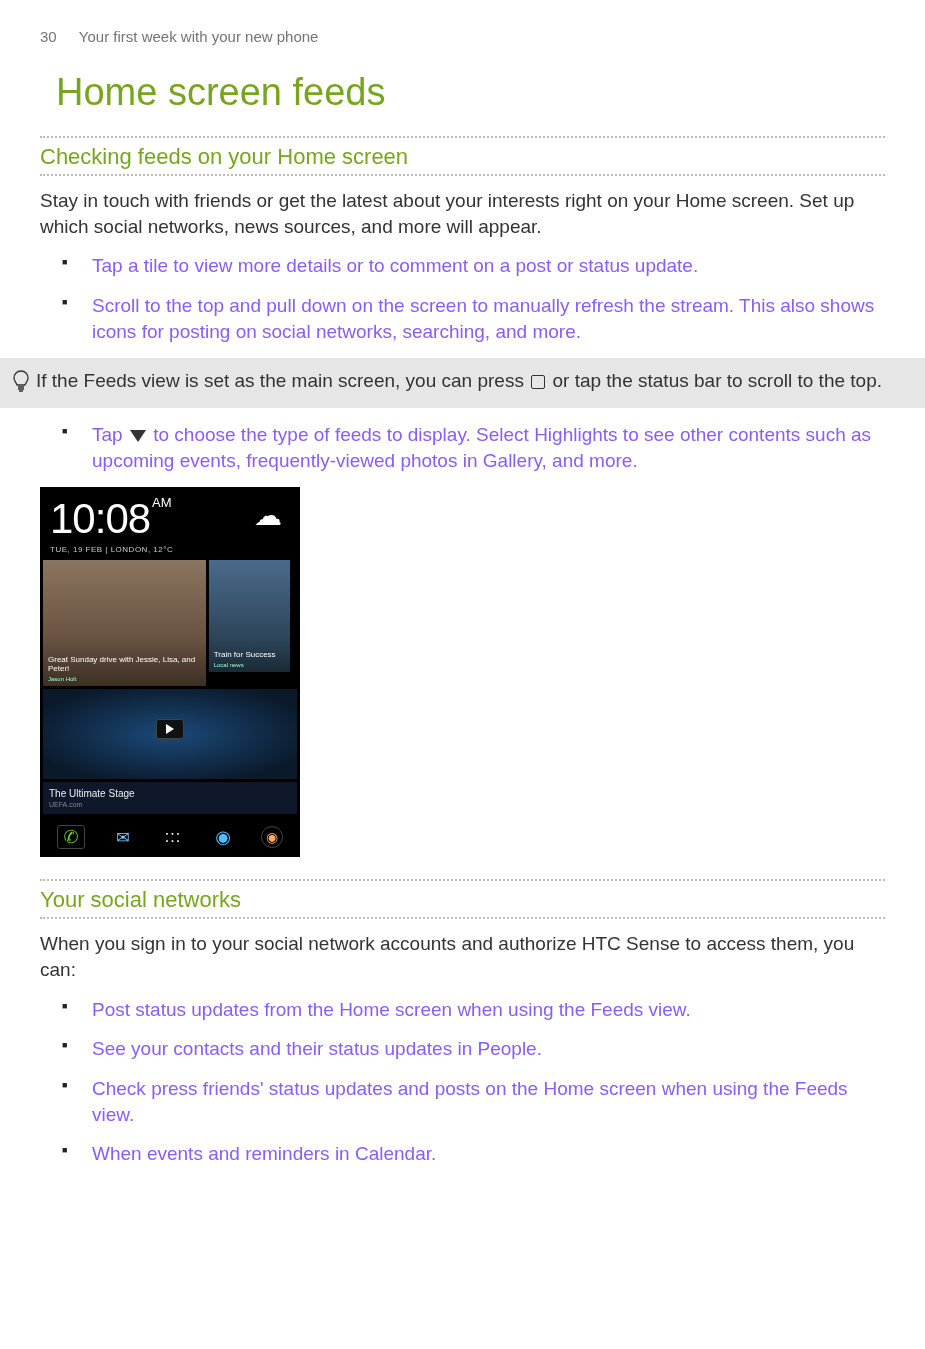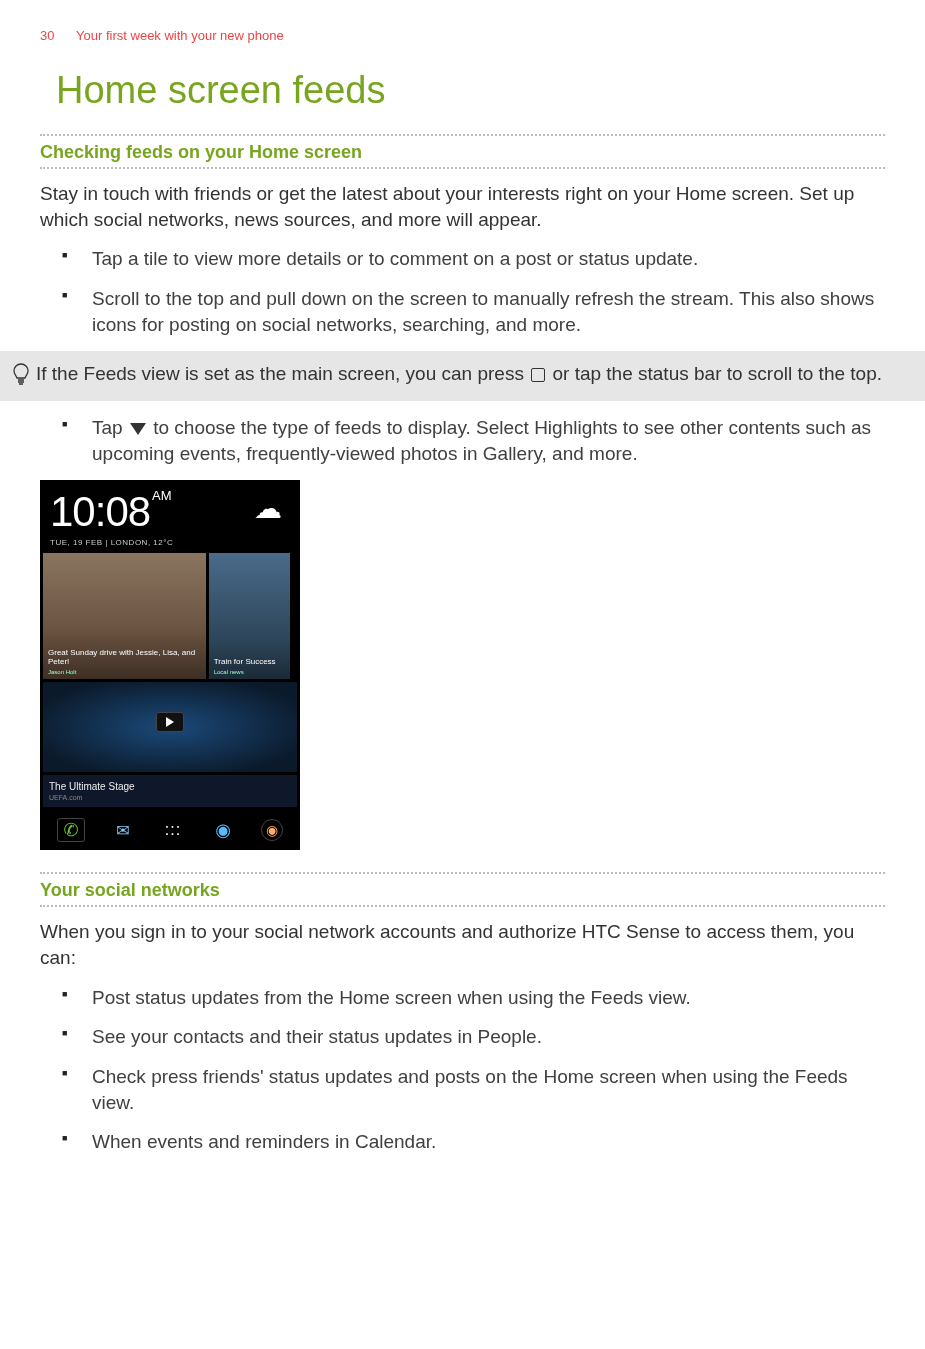--- a/index.html
+++ b/index.html
@@ -7,60 +7,60 @@
       font-family: Arial, Helvetica, sans-serif;
       width: 925px;
       background: #fff;
       color: #333;
       padding: 0;
     }
     .page {
       padding: 28px 40px 0 40px;
     }
     .header-row {
-      font-size: 13px;
-      color: #ef4444;
+      font-size: 15px;
+      color: #737373;
       margin-bottom: 26px;
     }
     .page-num { display: inline-block; margin-right: 18px; }
     .header-title { display: inline-block; }
     h1.main-title {
       color: #77a51f;
       font-size: 38px;
       font-weight: 400;
       margin-bottom: 22px;
       margin-left: 16px;
     }
     .dotted-rule {
       border: none;
       border-top: 2px dotted #bbb;
       margin: 0;
     }
     h2.section-title {
       color: #77a51f;
-      font-size: 18px;
-      font-weight: 700;
+      font-size: 22px;
+      font-weight: 400;
       padding: 6px 0 4px 0;
     }
     p.body-text {
       font-size: 19px;
       line-height: 1.35;
       color: #333;
       margin: 12px 0 14px 0;
     }
     ul.bullets {
       list-style: none;
       padding-left: 46px;
       margin-bottom: 14px;
     }
     ul.bullets li {
       position: relative;
       font-size: 19px;
       line-height: 1.35;
-      color: #404040;
+      color: #8b5cf6;
       margin-bottom: 14px;
       padding-left: 6px;
     }
     ul.bullets li::before {
       content: "■";
       position: absolute;
       left: -24px;
       top: 3px;
       font-size: 9px;
       color: #222;
@@ -123,21 +123,21 @@
     .ps-date { font-size: 8px; letter-spacing: 0.5px; color: #ccc; margin-top: 2px; }
     .ps-tiles { display: flex; gap: 3px; padding: 4px 10px 3px 3px; }
     .tile {
       background: #222;
       color: #fff;
       font-size: 8px;
       position: relative;
       overflow: hidden;
     }
     .tile-lg { width: 166px; height: 126px; background: linear-gradient(180deg,#8a7560 0%, #6b5442 60%, #3d2f24 100%); }
-    .tile-sm { width: 83px; height: 126px; background: linear-gradient(180deg,#4a6b8a 0%, #2d4559 70%, #1a2a36 100%); }
+    .tile-sm { width: 83px; height: 112px; background: linear-gradient(180deg,#4a6b8a 0%, #2d4559 70%, #1a2a36 100%); }
     .tile-caption { position: absolute; bottom: 4px; left: 5px; right: 5px; line-height: 1.15; }
     .tile-sub { font-size: 6px; color: #9fc; display: block; margin-top: 2px; }
     .tile-wide {
       margin: 0 3px 3px 3px;
       height: 90px;
       background: radial-gradient(ellipse at center, #1b4a7a 0%, #0b1a2b 80%);
       position: relative;
     }
     .play-btn {
       position: absolute;

